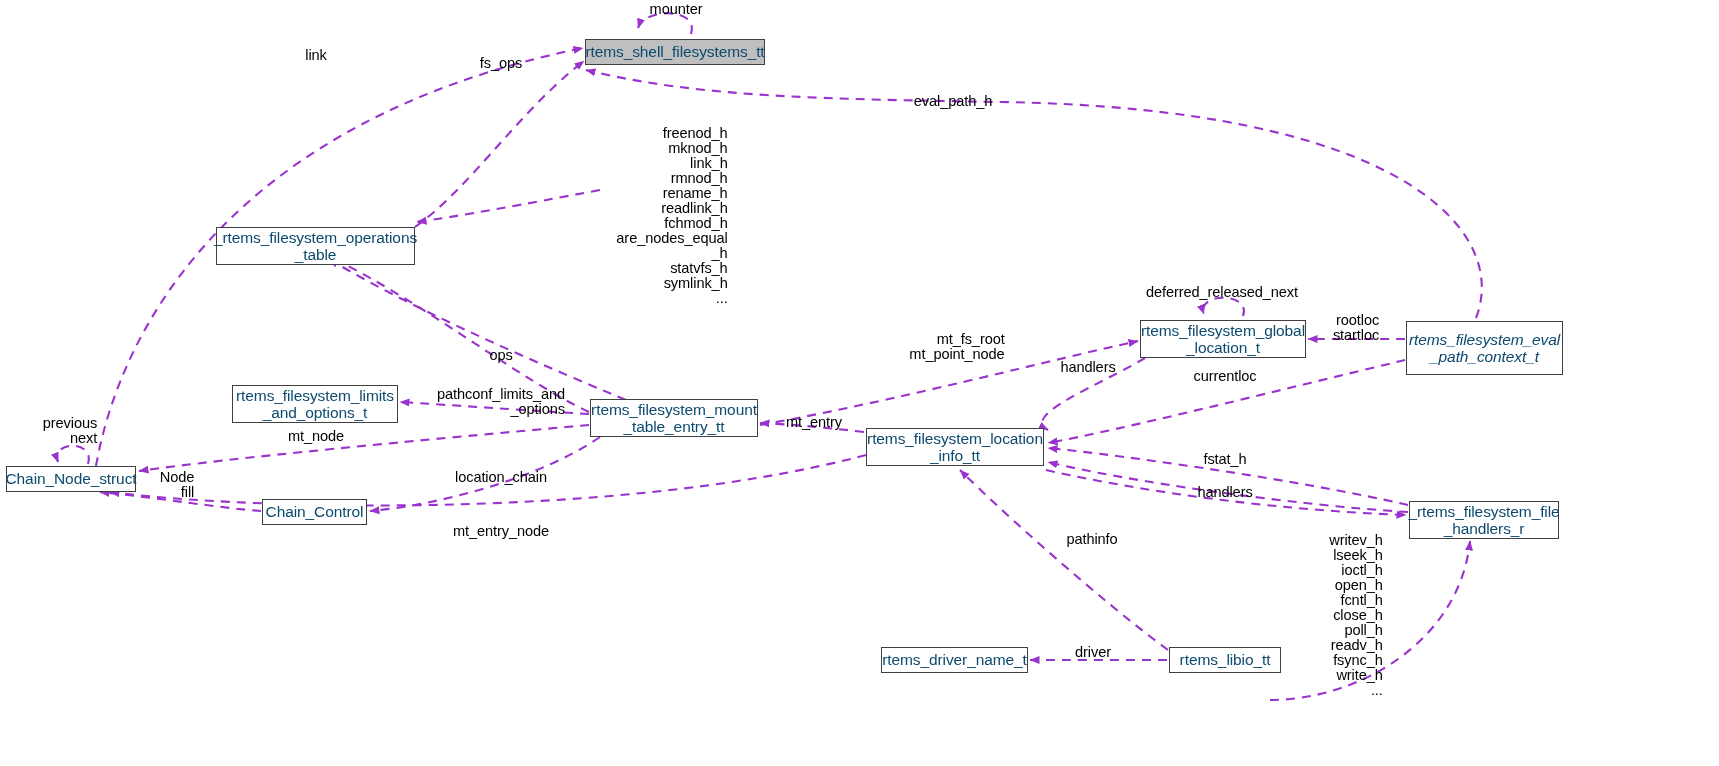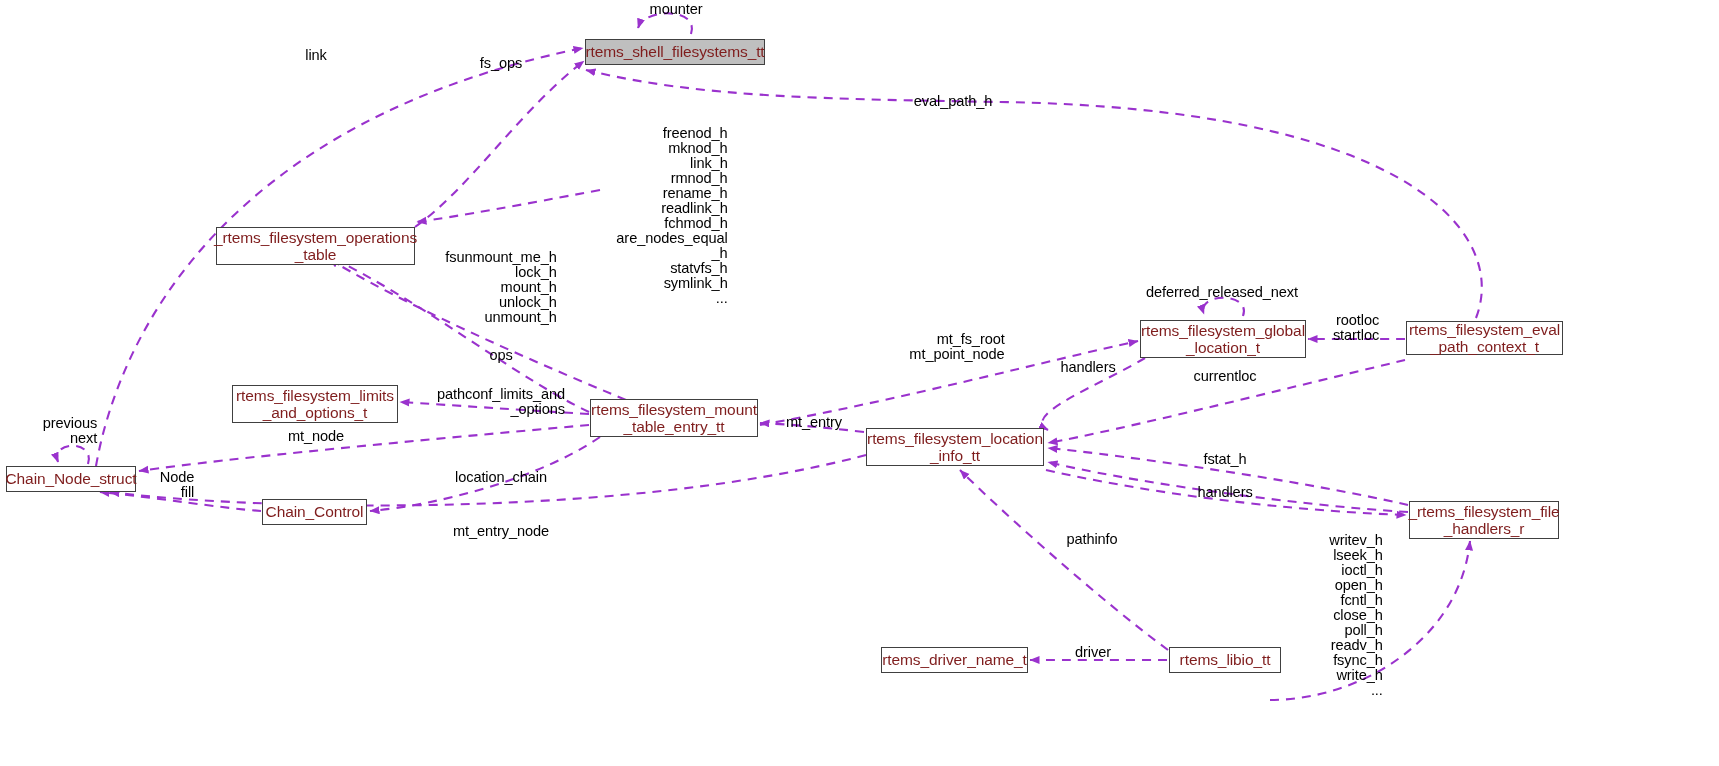--- a/index.html
+++ b/index.html
@@ -20,21 +20,21 @@
     left: 0;
     top: 0;
     width: 1719px;
     height: 766px;
   }
   .node {
     position: absolute;
     box-sizing: border-box;
     border: 1.6px solid #404040;
     background: #ffffff;
-    color: #7f1d1d;
+    color: #0c4a6e;
     font-size: 15.5px;
     line-height: 1.12;
     display: flex;
     align-items: center;
     justify-content: center;
     text-align: center;
     white-space: pre-line;
     letter-spacing: -0.1px;
   }
   .node.highlight {
@@ -123,21 +123,21 @@
   <div class="node" style="left:216px;top:218px;width:199px;height:38px;margin-top:9px;">_rtems_filesystem_operations
 _table</div>
   <div class="node" style="left:232px;top:385px;width:166px;height:38px;">rtems_filesystem_limits
 _and_options_t</div>
   <div class="node" style="left:590px;top:399px;width:168px;height:38px;">rtems_filesystem_mount
 _table_entry_tt</div>
   <div class="node" style="left:866px;top:428px;width:178px;height:38px;">rtems_filesystem_location
 _info_tt</div>
   <div class="node" style="left:1140px;top:320px;width:166px;height:38px;">rtems_filesystem_global
 _location_t</div>
-  <div class="node" style="left:1406px;top:321px;width:157px;height:34px;">rtems_filesystem_eval
+  <div class="node" style="left:1406px;top:321px;width:157px;height:54px;font-style:italic;">rtems_filesystem_eval
 _path_context_t</div>
   <div class="node" style="left:1409px;top:501px;width:150px;height:38px;">_rtems_filesystem_file
 _handlers_r</div>
   <div class="node" style="left:6px;top:466px;width:130px;height:26px;">Chain_Node_struct</div>
   <div class="node" style="left:262px;top:499px;width:105px;height:26px;">Chain_Control</div>
   <div class="node" style="left:881px;top:647px;width:147px;height:26px;">rtems_driver_name_t</div>
   <div class="node" style="left:1169px;top:647px;width:112px;height:26px;">rtems_libio_tt</div>
 
   <div class="edge-label" style="left:676px;top:2px;">mounter</div>
   <div class="edge-label" style="left:316px;top:48px;">link</div>
@@ -148,25 +148,20 @@
 link_h
 rmnod_h
 rename_h
 readlink_h
 fchmod_h
 are_nodes_equal
 _h
 statvfs_h
 symlink_h
 ...</div>
-  <div class="edge-label multi" style="left:501px;top:250px;">fsunmount_me_h
-lock_h
-mount_h
-unlock_h
-unmount_h</div>
   <div class="edge-label" style="left:1222px;top:285px;">deferred_released_next</div>
   <div class="edge-label multi" style="left:1356px;top:313px;">rootloc
 startloc</div>
   <div class="edge-label multi" style="left:957px;top:332px;">mt_fs_root
 mt_point_node</div>
   <div class="edge-label" style="left:1088px;top:360px;">handlers</div>
   <div class="edge-label" style="left:1225px;top:369px;">currentloc</div>
   <div class="edge-label" style="left:501px;top:348px;">ops</div>
   <div class="edge-label multi" style="left:501px;top:387px;">pathconf_limits_and
 _options</div>

